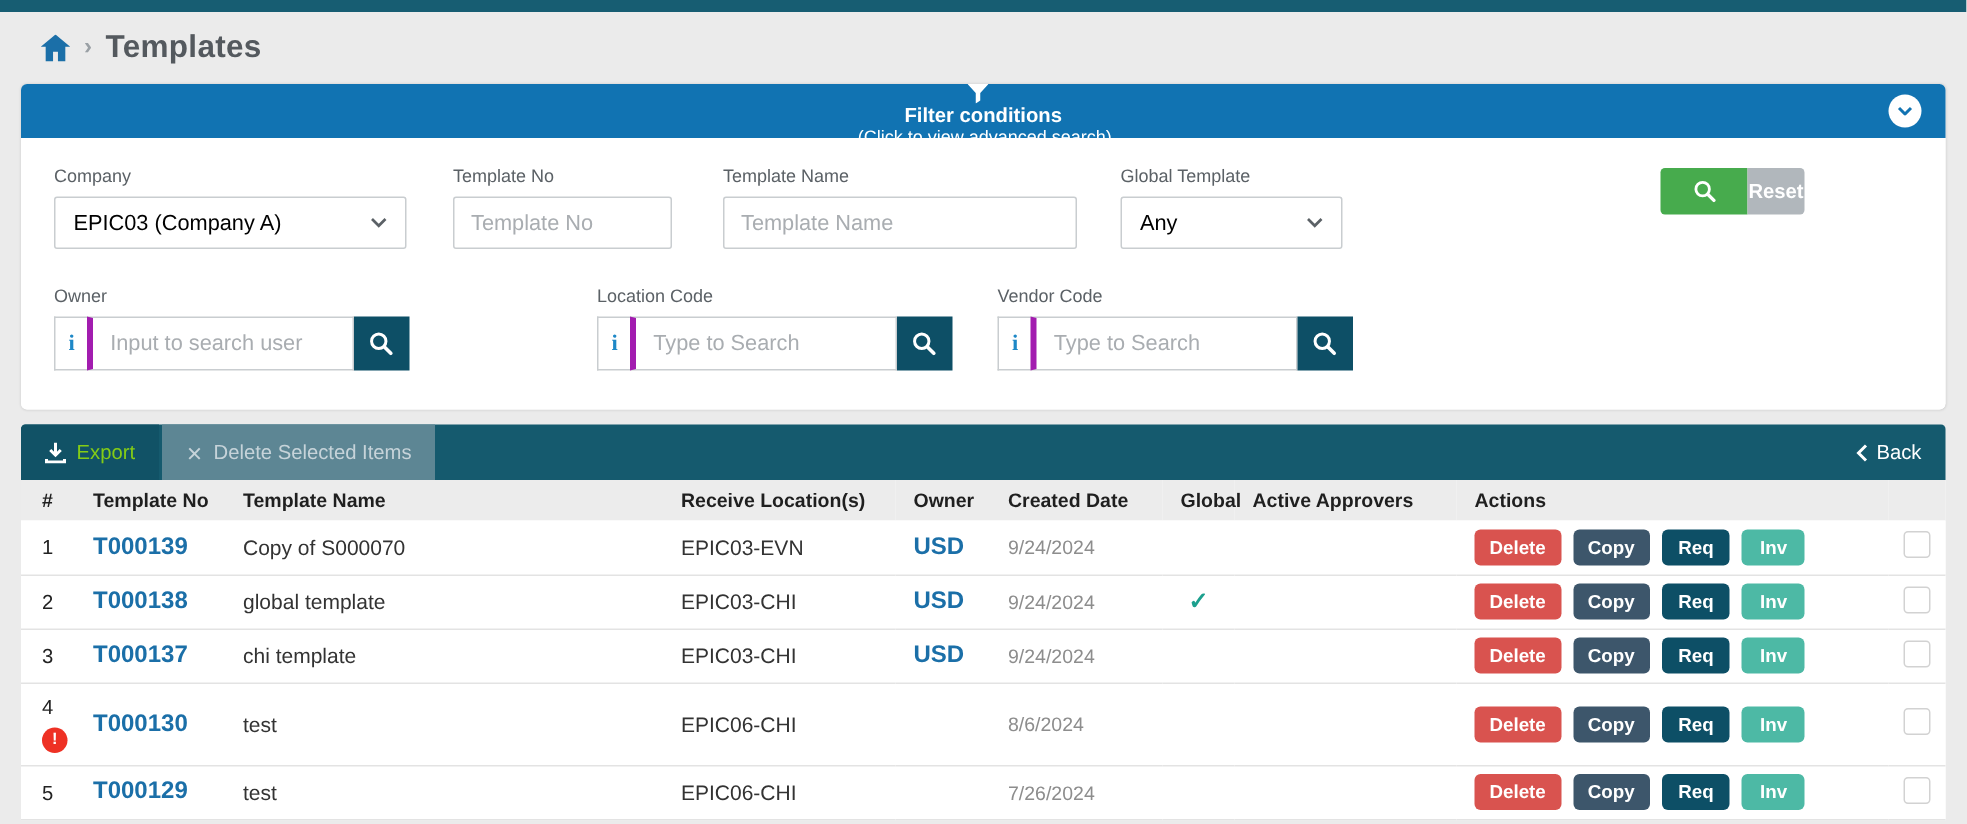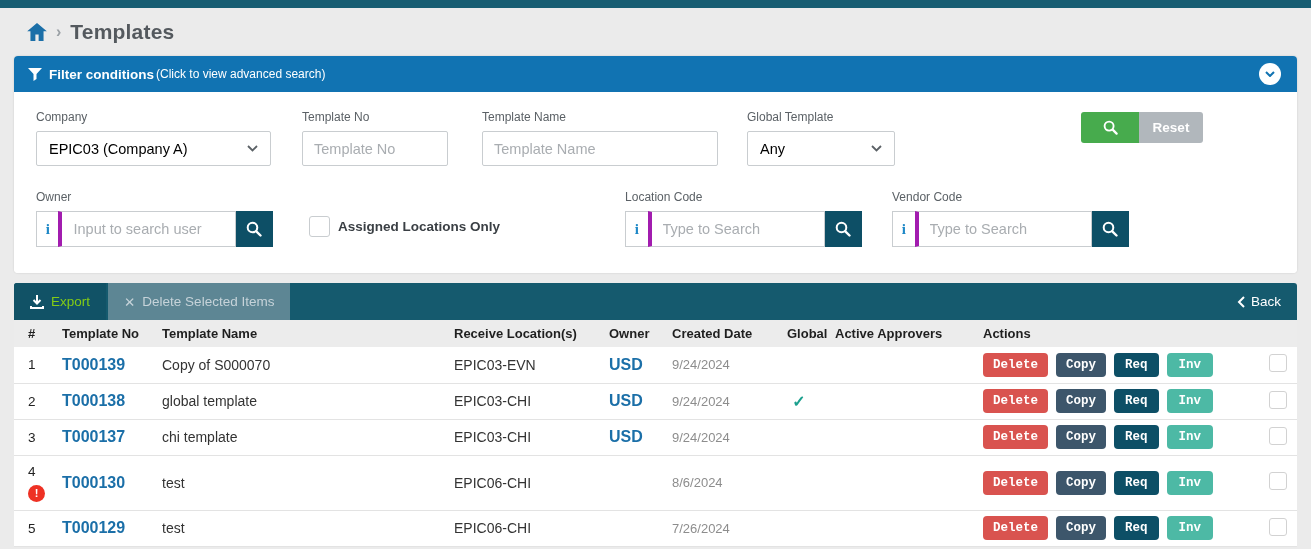--- a/index.html
+++ b/index.html
@@ -17,20 +17,21 @@
   .home-icon svg { display: block; }
   .crumb-sep { color: #9aa0a5; font-size: 16px; font-weight: bold; }
   .page-title { font-size: 21px; font-weight: bold; color: #54595e; letter-spacing: .2px; }
 
   
   .filter-panel { margin: 2px 14px 0 14px; background: #fff; border-radius: 4px; box-shadow: 0 0 2px rgba(0,0,0,.15); }
   .filter-header {
     background: #1173b2; color: #fff; border-radius: 4px 4px 0 0;
     height: 36px; display: flex; align-items: center; padding: 0 14px; position: relative;
     cursor: pointer;
+    flex-direction: column;
   }
   .funnel-icon { margin-right: 7px; display: flex; }
   .filter-title { font-weight: bold; font-size: 13.5px; }
   .filter-subtitle { font-size: 12px; margin-left: 2px; }
   .collapse-btn {
     position: absolute; right: 16px; top: 7px; width: 22px; height: 22px; border-radius: 50%;
     background: #fff; display: flex; align-items: center; justify-content: center; border: none; cursor: pointer;
   }
   .filter-body { padding: 18px 22px 26px 22px; background: #fff; border-radius: 0 0 4px 4px; }
   .frow { display: flex; align-items: flex-start; }
@@ -51,21 +52,21 @@
   .g-company { width: 235px; }
   .g-templateno { width: 146px; margin-left: 31px; }
   .g-templatename { width: 236px; margin-left: 34px; }
   .g-global { width: 148px; margin-left: 29px; }
   .search-reset { margin-left: auto; margin-right: 72px; display: flex; margin-top: 2px; }
   .btn-search-green {
     width: 58px; height: 31px; background: #47ab4d; border: none; border-radius: 3px 0 0 3px;
     display: flex; align-items: center; justify-content: center; cursor: pointer;
   }
   .btn-reset {
-    width: 64px; height: 31px; background: #b1b7bc; border: none; border-radius: 0 3px 3px 0;
+    width: 38px; height: 31px; background: #b1b7bc; border: none; border-radius: 0 3px 3px 0;
     color: #fff; font-weight: bold; font-size: 13.5px; cursor: pointer; font-family: "Liberation Sans", sans-serif;
   }
   .composite { display: flex; align-items: stretch; height: 36px; }
   .info-box {
     width: 31px; border: 1px solid #c9cdd0; border-right: none; background: #fff;
     display: flex; align-items: center; justify-content: center;
     color: #1e88c7; font-weight: bold; font-size: 15px; font-family: "Liberation Serif", serif;
   }
   .composite .text-input { border-left: 4px solid #a21caf; border-radius: 0; height: 36px; }
   .btn-search-teal {
@@ -118,21 +119,21 @@
   td.c-global { text-align: center; padding-left: 0; }
   .check-icon { color: #1ca08e; font-size: 16px; font-weight: bold; }
   .err-icon {
     width: 17px; height: 17px; border-radius: 50%; background: #ee3124; color: #fff;
     display: inline-flex; align-items: center; justify-content: center;
     font-size: 11px; font-weight: bold; font-family: "Liberation Sans", sans-serif;
   }
   .actions-wrap { display: flex; gap: 8px; align-items: center; }
   .act-btn {
     border: none; border-radius: 4px; color: #fff; font-weight: bold; font-size: 12.5px;
-    padding: 5px 10px; cursor: pointer; font-family: Liberation Mono, monospace;
+    padding: 5px 10px; cursor: pointer; font-family: Liberation Sans, sans-serif;
   }
   .act-delete { background: #d9534f; }
   .act-copy { background: #3d566b; }
   .act-req { background: #0d4f66; padding: 5px 11px; }
   .act-inv { background: #4db9a5; padding: 5px 12px; }
   td.c-check { text-align: center; padding-left: 0; }
   .row-chk { display: inline-block; width: 18px; height: 18px; border: 1px solid #d2d2d2; border-radius: 3px; background: #fff; cursor: pointer; }
 </style>
 </head>
 <body>
@@ -217,26 +218,20 @@
           <span class="info-box">i</span>
           <input class="text-input" type="text" placeholder="Input to search user" style="">
           <button class="btn-search-teal">
             <span style="display:flex;">
               <svg width="16" height="16" viewBox="0 0 16 16">
                   <circle cx="6.5" cy="6.5" r="4.8" stroke="#fff" stroke-width="2" fill="none"></circle>
                   <line x1="10.3" y1="10.3" x2="14.5" y2="14.5" stroke="#fff" stroke-width="2.4" stroke-linecap="round"></line>
                 </svg>
             </span>
           </button>
-        </div>
-      </div>
-      <div class="fgroup g-assigned">
-        <div class="chk-row">
-          <span class="chk-box"></span>
-          <span class="chk-label">Assigned Locations Only</span>
         </div>
       </div>
       <div class="fgroup g-location">
         <div class="flabel">Location Code</div>
         <div class="composite">
           <span class="info-box">i</span>
           <input class="text-input" type="text" placeholder="Type to Search" style="">
           <button class="btn-search-teal">
             <span style="display:flex;">
               <svg width="16" height="16" viewBox="0 0 16 16">

